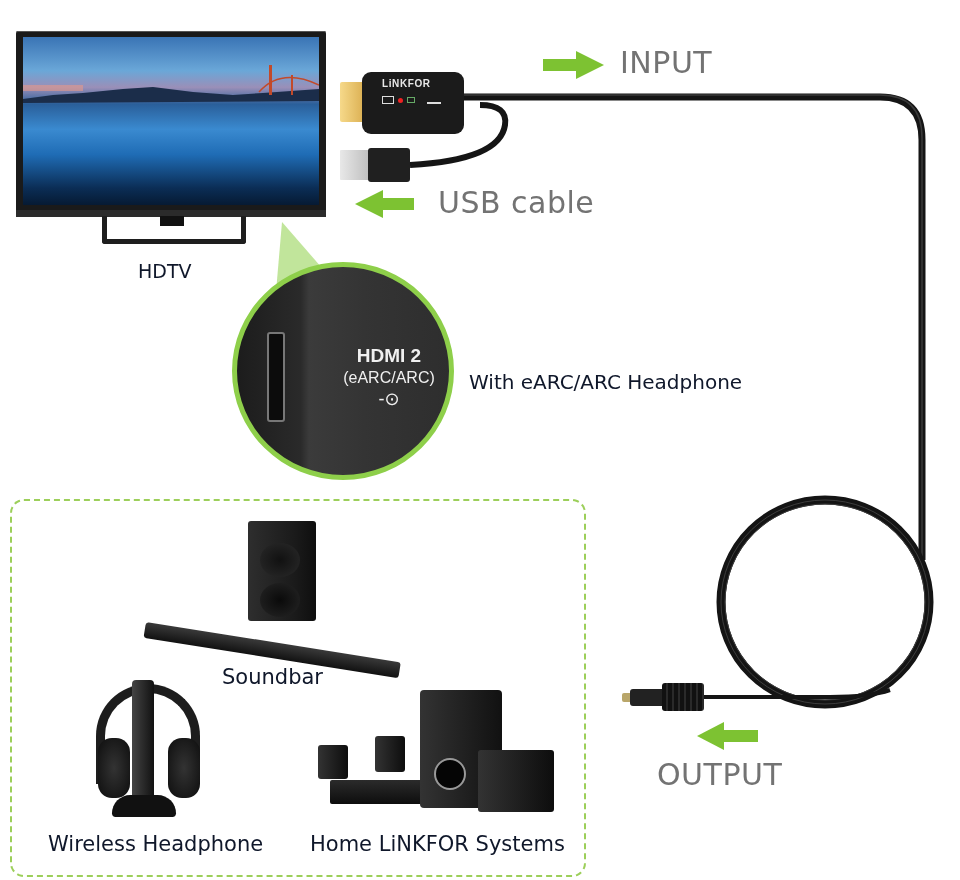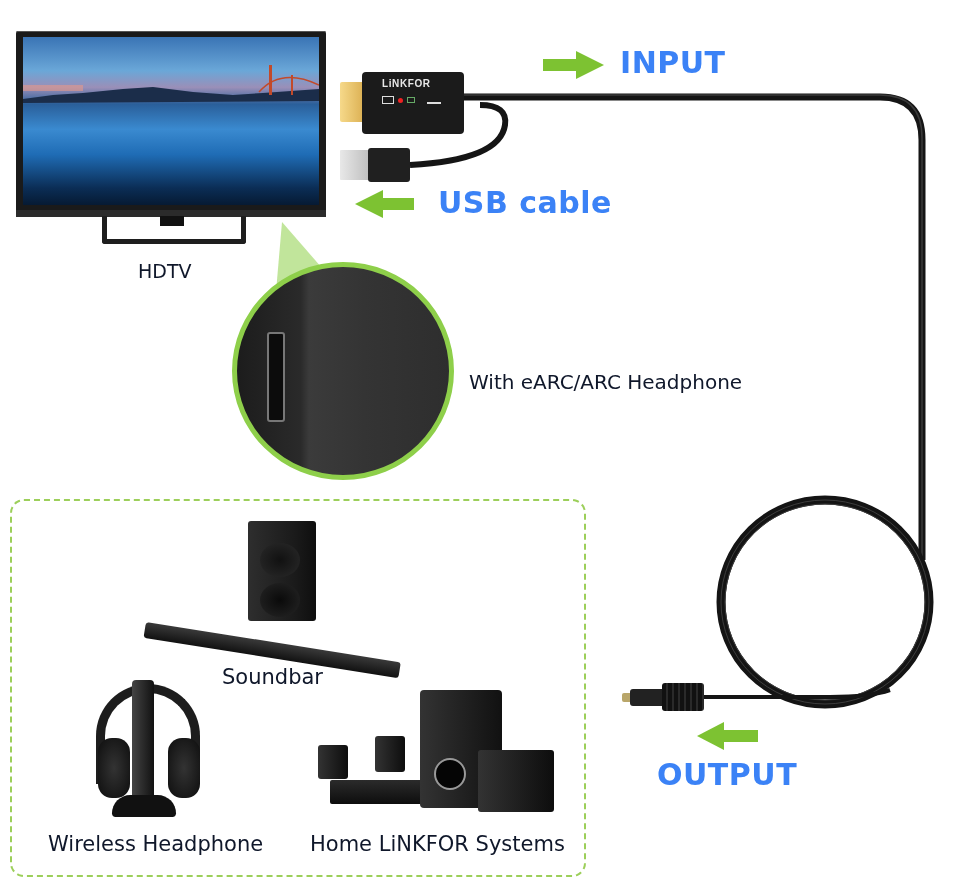--- a/index.html
+++ b/index.html
@@ -8,21 +8,21 @@
   .abs { position: absolute; }
 
   
   .tv-frame { left: 16px; top: 31px; width: 310px; height: 184px; background: #1a1a1a; border-radius: 2px; box-shadow: 0 1px 0 #555 inset; }
   .tv-screen { left: 23px; top: 37px; width: 296px; height: 168px; overflow: hidden;
     background: linear-gradient(180deg, #3a74b5 0%, #6aa7d8 20%, #9a8fb8 30%, #2a5f9a 40%, #3a8ad0 55%, #1f6cb5 70%, #0b2d55 90%, #061a33 100%); }
   .tv-bottom { left: 16px; top: 210px; width: 310px; height: 7px; background: #2b2b2b; }
   .tv-stand { left: 102px; top: 216px; width: 144px; height: 28px; border: 5px solid #1e1e1e; border-top: none; border-radius: 0 0 3px 3px; }
   .tv-neck { left: 160px; top: 216px; width: 24px; height: 10px; background: #111; }
   .label { font-size: 19px; color: #0f172a; white-space: nowrap; }
-  .green-label { font-size: 30px; color: #3b82f6; white-space: nowrap; font-weight: 700; letter-spacing: 0.5px; }
+  .green-label { font-size: 30px; color: #737373; white-space: nowrap; font-weight: 400; letter-spacing: 0.5px; }
 
   
   svg.overlay { position: absolute; left: 0; top: 0; }
 
   
   .zoom-circle { left: 232px; top: 262px; width: 222px; height: 218px; border-radius: 50%;
     border: 5px solid #8ecf4a; background: linear-gradient(90deg, #1c1c1c 0%, #2a2a2a 30%, #3b3b3b 34%, #343434 60%, #2e2e2e 100%); overflow: hidden; }
   .port-strip { left: 30px; top: 65px; width: 18px; height: 90px; background: #0c0c0c; border: 2px solid #777; border-radius: 3px; }
   .hdmi-text { left: 92px; top: 78px; width: 120px; text-align: center; color: #f0f0f0; font-family: "Liberation Sans", sans-serif; }
   .hdmi-title { font-size: 19px; font-weight: bold; }
@@ -49,21 +49,21 @@
   .ht-receiver { left: 330px; top: 780px; width: 98px; height: 24px; background: linear-gradient(180deg, #2b2b2b, #0d0d0d); border-radius: 2px; }
   .ht-sp { background: linear-gradient(90deg, #333, #0d0d0d); border-radius: 3px; }
 
   
   .toslink-tip { left: 622px; top: 693px; width: 10px; height: 9px; background: #b9a66a; border-radius: 2px; }
   .toslink-body { left: 630px; top: 689px; width: 38px; height: 17px; background: #222; border-radius: 3px; }
   .toslink-grip { left: 662px; top: 683px; width: 42px; height: 28px; background: repeating-linear-gradient(90deg, #111 0 4px, #2a2a2a 4px 6px); border-radius: 3px; }
 
   
   .hdmi-plug { left: 340px; top: 82px; width: 28px; height: 40px; background: linear-gradient(90deg, #f6d98a, #d7a949); border-radius: 2px; }
-  .adapter-body { left: 362px; top: 72px; width: 102px; height: 62px; background: #1b1b1b; border-radius: 4px; }
+  .adapter-body { left: 362px; top: 72px; width: 102px; height: 62px; background: #1b1b1b; border-radius: 9px; }
   .adapter-logo { left: 20px; top: 6px; color: #e8e8e8; font-size: 10px; font-weight: bold; letter-spacing: 0.6px; font-family: "Liberation Sans", sans-serif; }
   .adapter-icons { left: 20px; top: 24px; display: flex; gap: 4px; align-items: center; }
   .ai-screen { width: 12px; height: 8px; border: 1px solid #ddd; }
   .ai-led { width: 5px; height: 5px; border-radius: 50%; background: #e22; }
   .ai-in { width: 8px; height: 6px; border: 1px solid #6a6; }
   .ai-bar { width: 14px; height: 8px; border-bottom: 2px solid #ddd; margin-left: 8px; }
   .usb-plug { left: 340px; top: 150px; width: 30px; height: 30px; background: linear-gradient(90deg, #e8e8e8, #bdbdbd); border-radius: 1px; }
   .usb-body { left: 368px; top: 148px; width: 42px; height: 34px; background: #202020; border-radius: 3px; }
 </style>
 </head>
@@ -128,20 +128,25 @@
 <div class="abs usb-plug"></div>
 <div class="abs usb-body"></div>
 
 <div class="abs green-label" style="left:620px; top:45px;">INPUT</div>
 <div class="abs green-label" style="left:438px; top:185px;">USB cable</div>
 <div class="abs green-label" style="left:657px; top:757px;">OUTPUT</div>
 <div class="abs label" style="left:469px; top:370px; font-size:20px;">With eARC/ARC Headphone</div>
 
 <div class="abs zoom-circle">
   <div class="abs port-strip"></div>
+  <div class="abs hdmi-text">
+    <div class="hdmi-title">HDMI 2</div>
+    <div class="hdmi-sub">(eARC/ARC)</div>
+    <div class="hdmi-icon">-⊙</div>
+  </div>
 </div>
 
 <div class="abs toslink-tip"></div>
 <div class="abs toslink-body"></div>
 <div class="abs toslink-grip"></div>
 
 <div class="abs device-box"></div>
 
 <div class="abs subwoofer">
   <div class="abs sub-cone1"></div>

